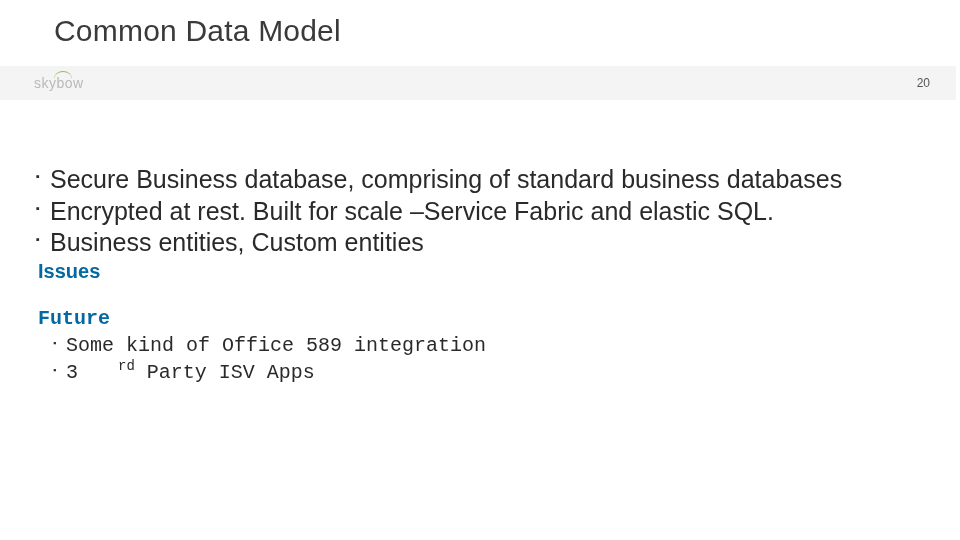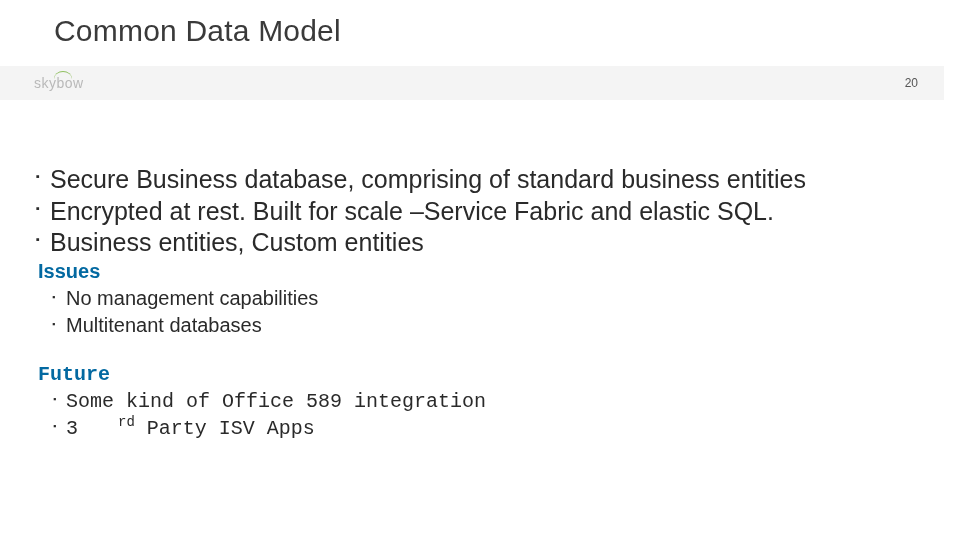--- a/index.html
+++ b/index.html
@@ -24,21 +24,21 @@
       font-size: 30px;
       font-weight: 300;
       color: #3a3a3a;
       padding: 14px 0 0 54px;
       letter-spacing: 0.2px;
     }
     .logo-bar {
       position: absolute;
       top: 66px;
       left: 0;
-      right: 16px;
+      right: 4px;
       height: 34px;
       background: #f4f4f4;
       display: flex;
       align-items: center;
       justify-content: space-between;
       padding: 0 26px 0 34px;
     }
     .logo {
       position: relative;
       display: flex;
@@ -137,31 +137,27 @@
     <div class="logo">
       <span>skybow</span>
       <span class="arc"></span>
     </div>
     <div class="page-number">20</div>
   </div>
 
   <div class="content">
 
     <ul class="main-bullets">
-      <li>Secure Business database, comprising of standard business entities</li>
+      <li>Secure Business database, comprising of standard business databases</li>
       <li>Encrypted at rest. Built for scale –Service Fabric and elastic SQL.</li>
       <li>Business entities, Custom entities</li>
     </ul>
 
     <div class="subsection">
       <div class="sub-heading">Issues</div>
-      <ul class="sub-bullets">
-        <li>No management capabilities</li>
-        <li>Multitenant databases</li>
-      </ul>
     </div>
 
     <div class="subsection future">
       <div class="sub-heading">Future</div>
       <ul class="sub-bullets">
         <li>Some kind of Office 589 integration</li>
         <li>3<sup>rd</sup> Party ISV Apps</li>
       </ul>
     </div>
 

